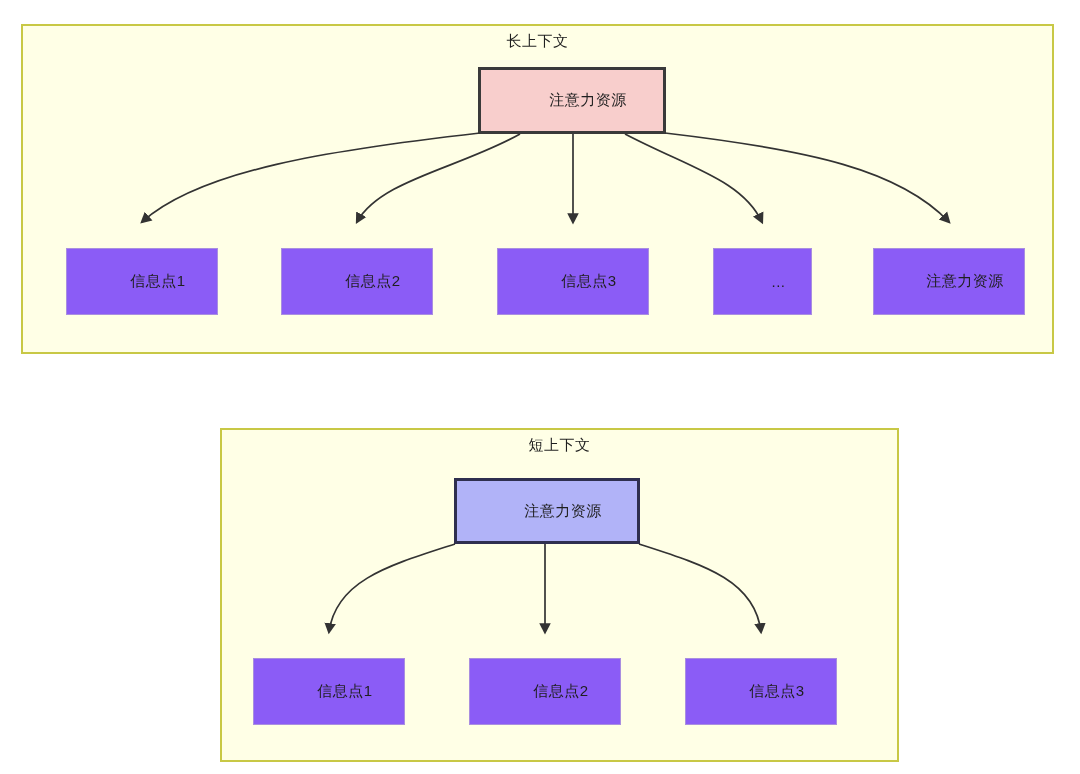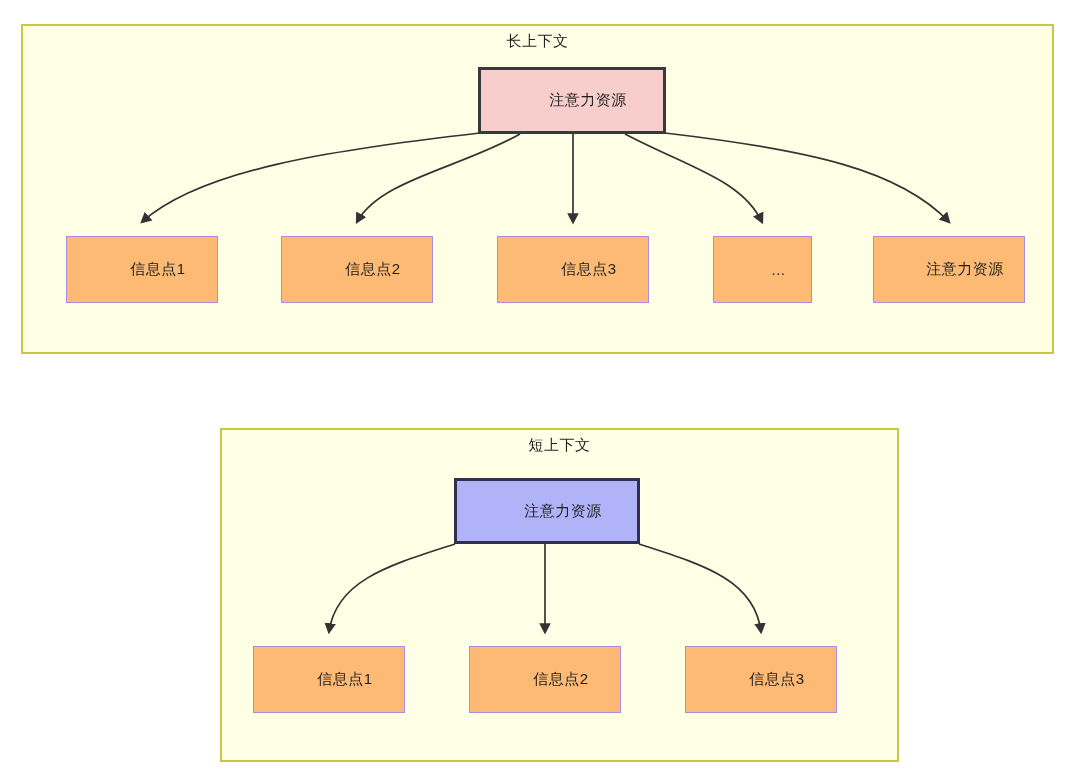--- a/index.html
+++ b/index.html
@@ -62,22 +62,23 @@
   }
   .node-attention-pink {
     background: #F8CECC;
     border: 3px solid #3A3A3A;
   }
   .node-attention-blue {
     background: #B1B3F8;
     border: 3px solid #2F2F4F;
   }
   .node-info {
-    background: #fdba74;
+    background: #8b5cf6;
     border: 1.6px solid #A98EE0;
+    margin-top: 12px;
   }
   .edge-layer {
     position: absolute;
     left: 0;
     top: 0;
     width: 1080px;
     height: 774px;
     pointer-events: none;
   }
 </style>

